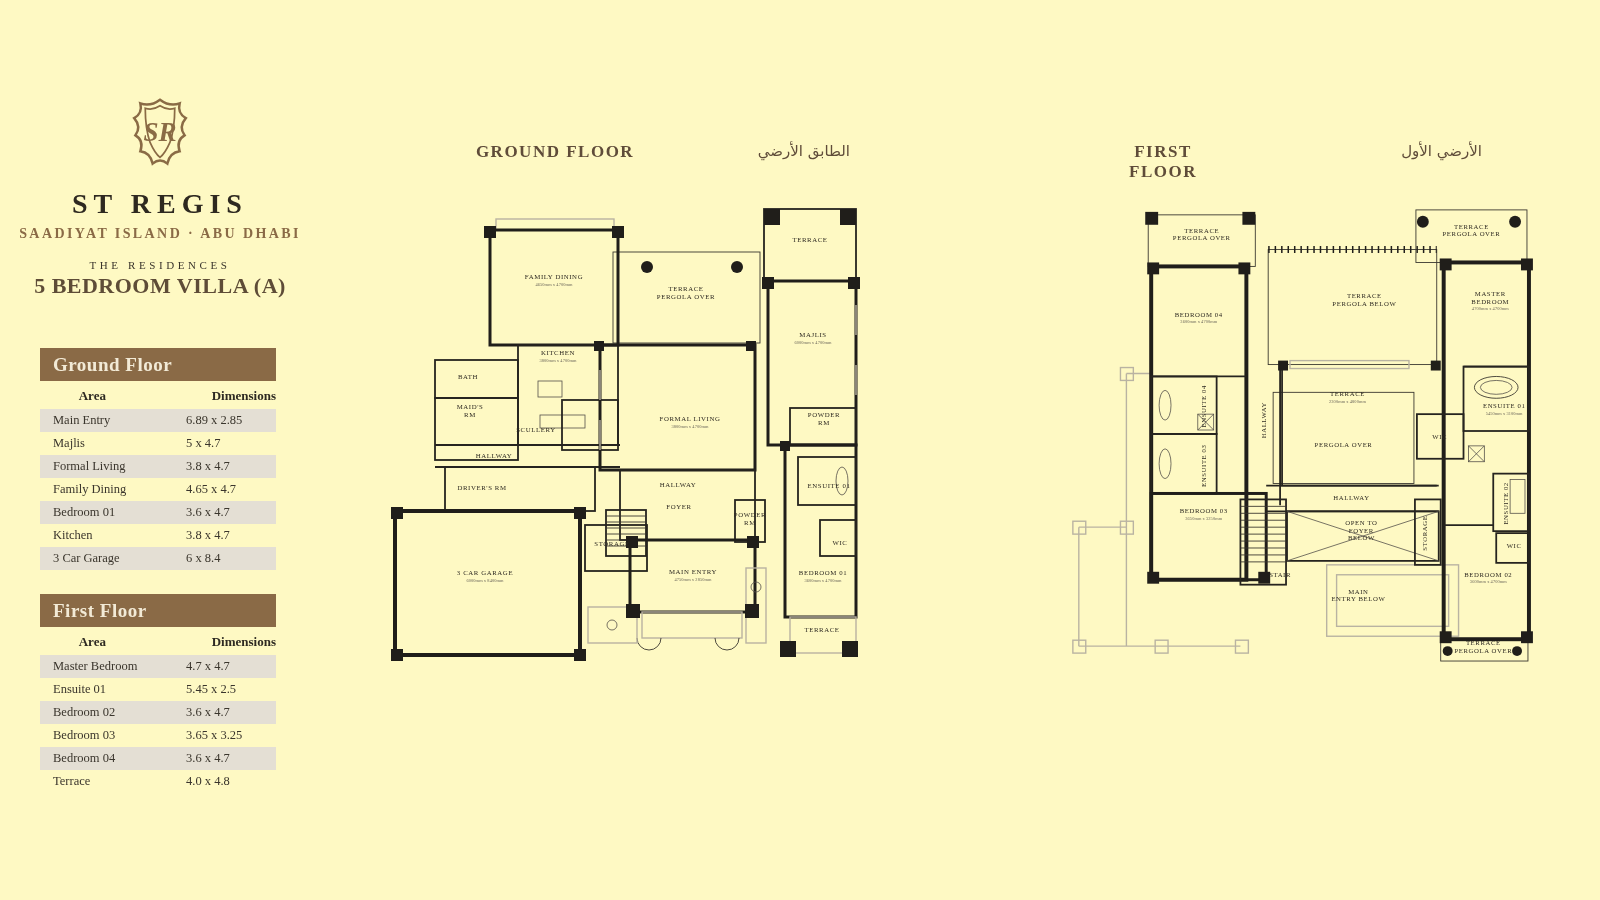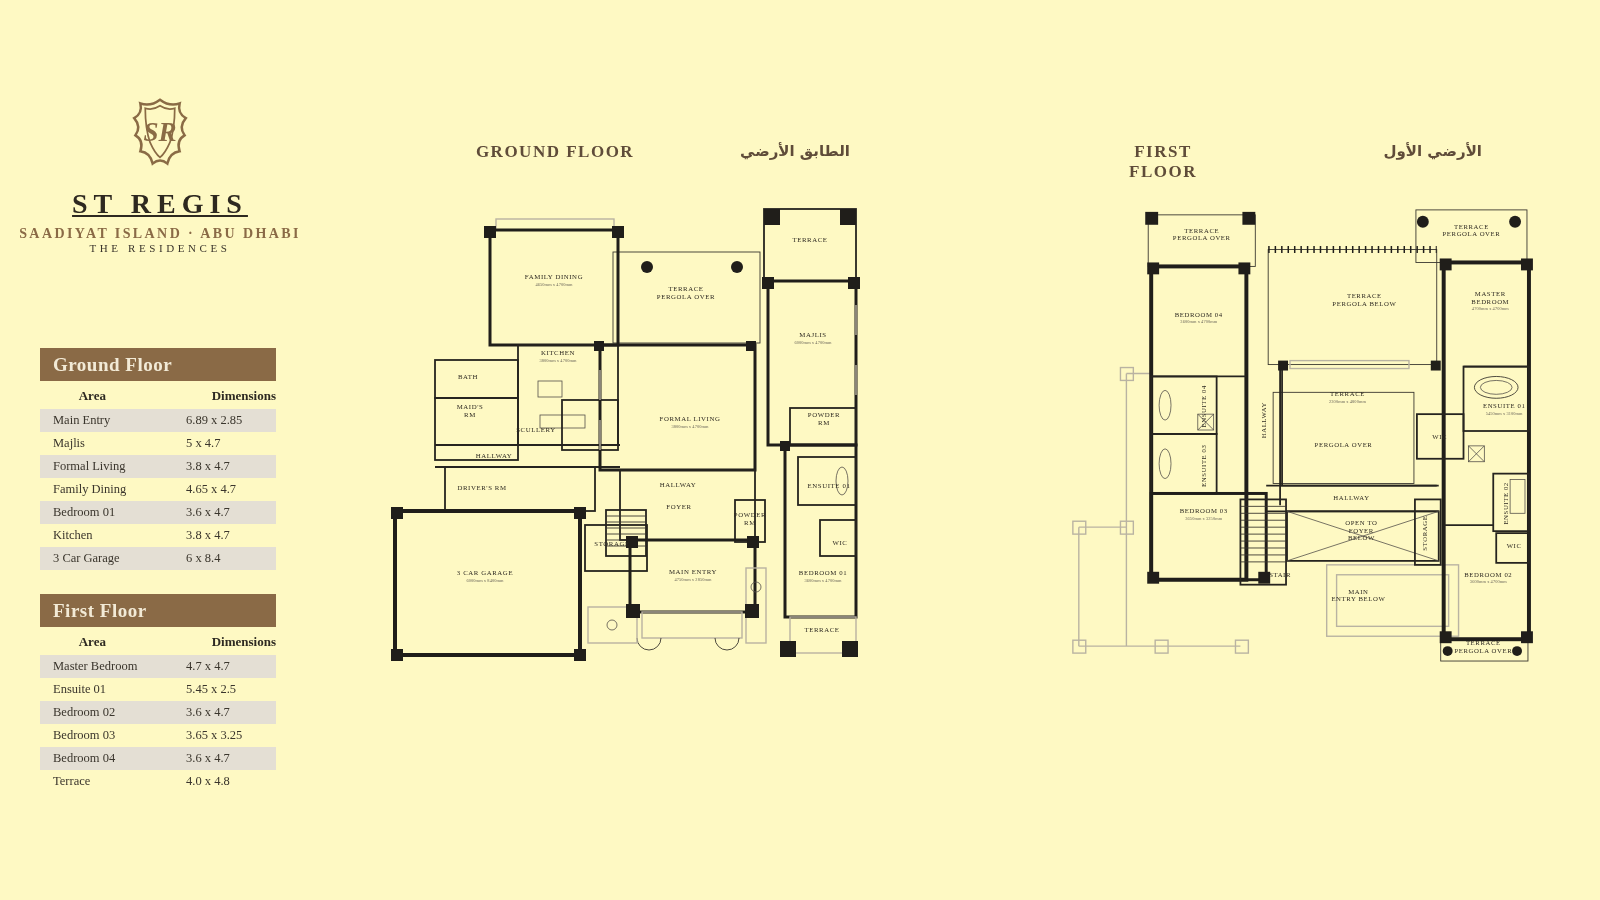--- a/index.html
+++ b/index.html
@@ -1,38 +1,38 @@
 <!DOCTYPE html>
 <html><head>
 <meta charset="utf-8">
 <style>
   html,body{margin:0;padding:0;background:#faf7e6;}
   .canvas{position:relative;width:1600px;height:900px;background:#fef9c3;overflow:hidden;
           font-family:"Liberation Serif",serif;color:#3a352c;}
   
   .brand{position:absolute;left:0;top:96px;width:320px;text-align:center;}
   .crest{width:76px;height:86px;display:block;margin:0 auto;}
-  .brand-name{font-size:28px;letter-spacing:6px;color:#2e2920;margin-top:6px;font-weight:bold;text-decoration:underline;}
+  .brand-name{font-size:28px;letter-spacing:6px;color:#2e2920;margin-top:6px;font-weight:bold;}
   .brand-sub{font-size:14px;letter-spacing:2.4px;color:#8a6a46;margin-top:6px;font-weight:bold;}
-  .brand-tag{font-size:11px;letter-spacing:3.6px;color:#3a352c;margin-top:0;}
+  .brand-tag{font-size:11px;letter-spacing:3.6px;color:#3a352c;margin-top:17px;}
   .villa-title{position:absolute;left:0;top:273px;width:320px;text-align:center;
                font-size:22px;letter-spacing:0.5px;color:#5e4c37;font-weight:bold;}
   
   .floor-table{position:absolute;left:40px;width:236px;}
   #gf-table{top:348px;} #ff-table{top:594px;}
   .table-bar{height:33px;background:#8a6a46;color:#f2ead6;font-size:19px;font-weight:bold;
              line-height:33px;padding-left:13px;letter-spacing:0.5px;}
   .table-head{display:flex;font-weight:bold;font-size:13px;color:#2e2a22;padding:7px 0 5px 13px;justify-content:flex-end;}
   .table-head span:first-child{width:133px;}
   .trow{display:flex;height:23px;line-height:23px;font-size:12.5px;color:#3a352c;padding-left:13px;}
   .trow.alt{background:#e4dfd4;}
   .trow span:first-child{width:133px;}
   
   .plan-head{position:absolute;top:142px;font-size:17px;letter-spacing:1.5px;color:#5f4c39;font-weight:bold;}
-  .plan-head.ar{font-family:"DejaVu Sans",sans-serif;font-size:15px;letter-spacing:0;font-weight:bold;}
+  .plan-head.ar{font-family:"DejaVu Sans",sans-serif;font-size:15px;letter-spacing:0;font-weight:normal;}
   #gf-head-en{left:470px;width:170px;text-align:center;}
   #gf-head-ar{left:730px;width:120px;text-align:right;}
   #ff-head-en{left:1108px;width:110px;text-align:center;}
   #ff-head-ar{left:1382px;width:100px;text-align:right;}
   
   #gf-plan{position:absolute;left:390px;top:195px;width:495px;height:475px;}
   #ff-plan{position:absolute;left:1040px;top:198px;width:500px;height:466px;}
   svg .w4{stroke:#201e1a;stroke-width:4;fill:none;}
   svg .w3{stroke:#201e1a;stroke-width:3;fill:none;}
   svg .w2{stroke:#26241f;stroke-width:1.8;fill:none;}
@@ -53,20 +53,21 @@
     <svg class="crest" viewBox="0 0 60 70">
       <path d="M30,3 Q38,9 46,6 Q44,14 51,18 Q45,25 50,32 Q43,36 46,45 Q38,46 36,55 Q30,50 24,55 Q22,46 14,45 Q17,36 10,32 Q15,25 9,18 Q16,14 14,6 Q22,9 30,3 Z" fill="none" stroke="#8a6b45" stroke-width="2"></path>
       <path d="M30,8 Q36,12 42,10 Q42,27 38,38 Q34,47 30,50 Q26,47 22,38 Q18,27 18,10 Q24,12 30,8 Z" fill="none" stroke="#8a6b45" stroke-width="1.4"></path>
       <text x="30" y="37" font-family="Liberation Serif, serif" font-style="italic" font-weight="bold" font-size="22" fill="#8a6b45" text-anchor="middle">SR</text>
     </svg>
     <div class="brand-name">ST REGIS</div>
     <div class="brand-sub">SAADIYAT ISLAND · ABU DHABI</div>
     <div class="brand-tag">THE RESIDENCES</div>
   </div>
 
+  <div class="villa-title">5 BEDROOM VILLA (A)</div>
 
   <div class="floor-table" id="gf-table">
     <div class="table-bar">Ground Floor</div>
     <div class="table-head">
       <span>Area</span>
       <span>Dimensions</span>
     </div>
     <div>
         <div class="trow alt">
           <span>Main Entry</span>

